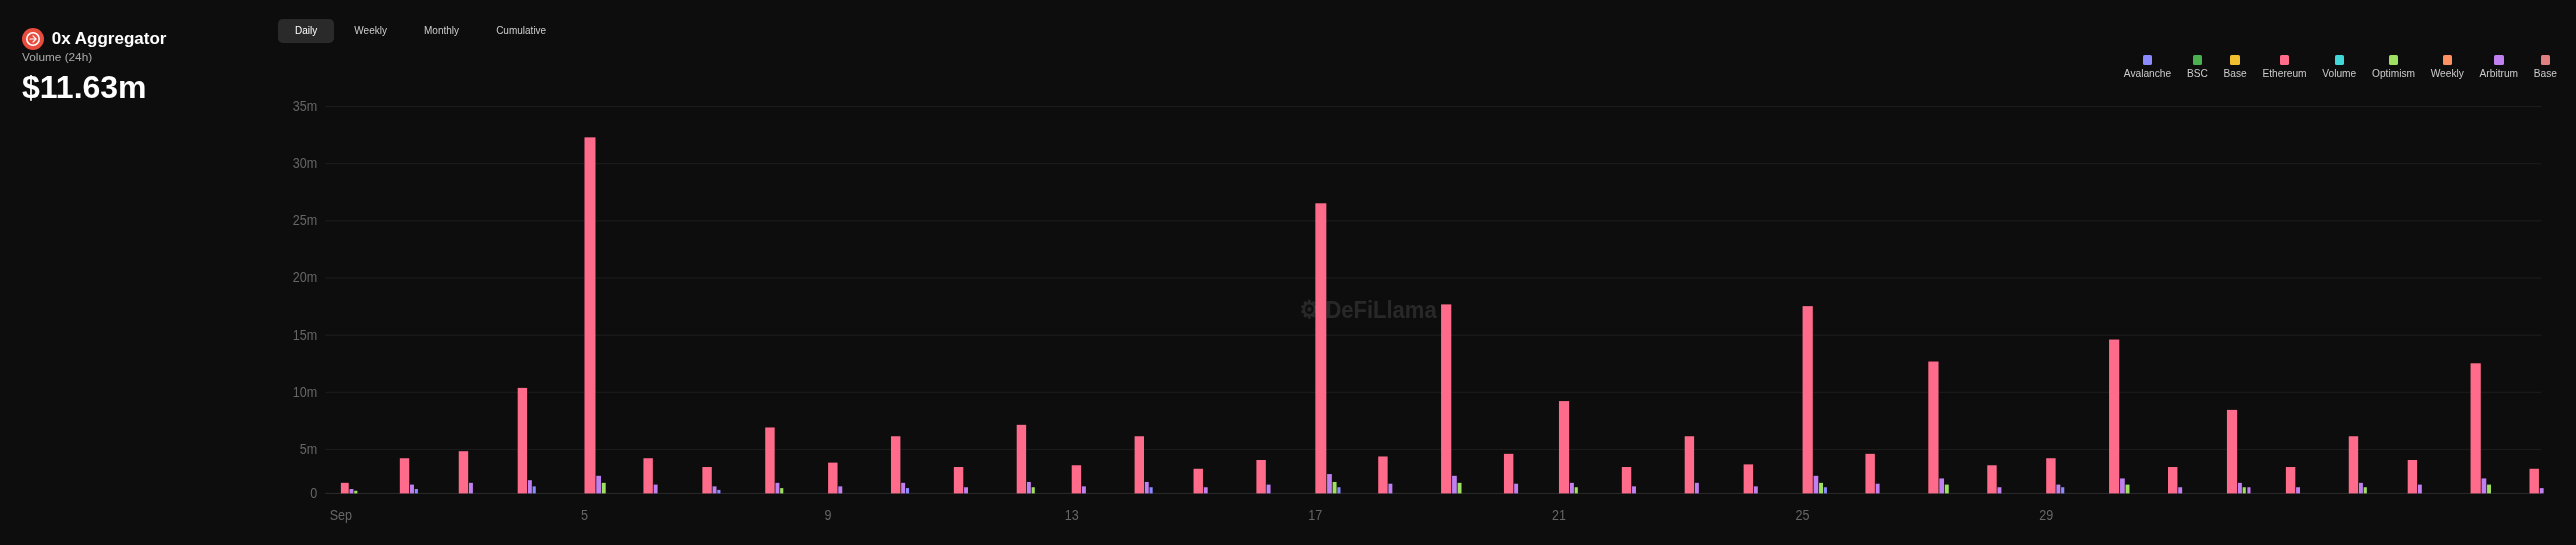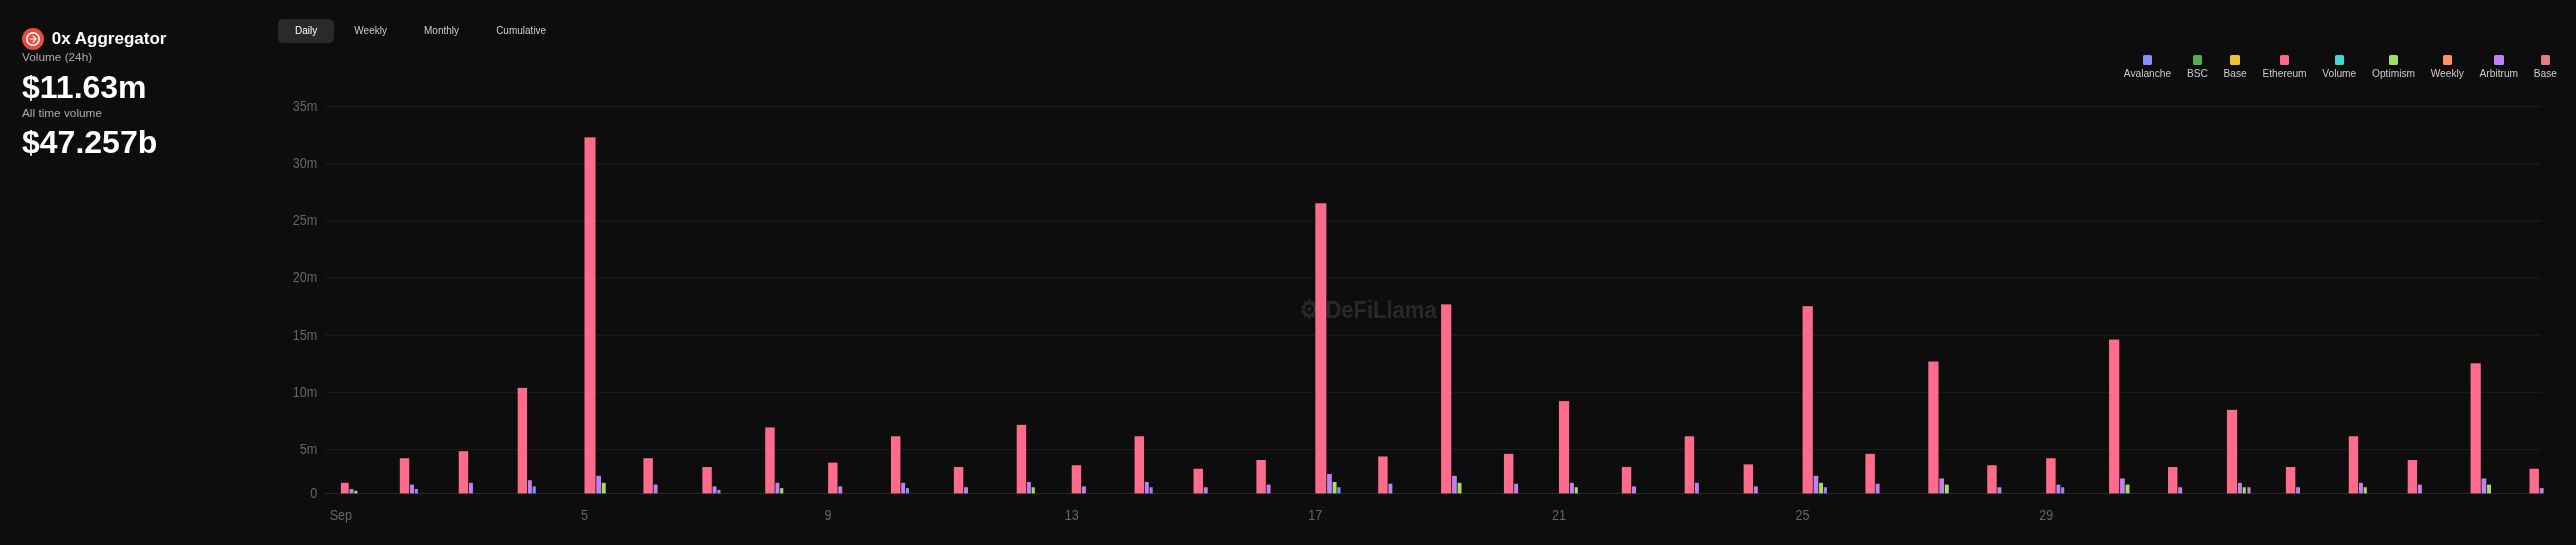--- a/index.html
+++ b/index.html
@@ -124,24 +124,20 @@
       </svg>
     </div>
     <span class="app-title">0x Aggregator</span>
   </div>
 
   <div class="stat-block">
     <span class="stat-label">Volume (24h)</span>
     <span class="stat-value">$11.63m</span>
   </div>
 
-  <div class="stat-block">
-    <span class="stat-label">All time volume</span>
-    <span class="stat-value">$47.257b</span>
-  </div>
 </div>
 
 <div class="chart-area">
   <div class="tab-row">
     <button class="tab active">Daily</button>
     <button class="tab">Weekly</button>
     <button class="tab">Monthly</button>
     <button class="tab">Cumulative</button>
   </div>
 

